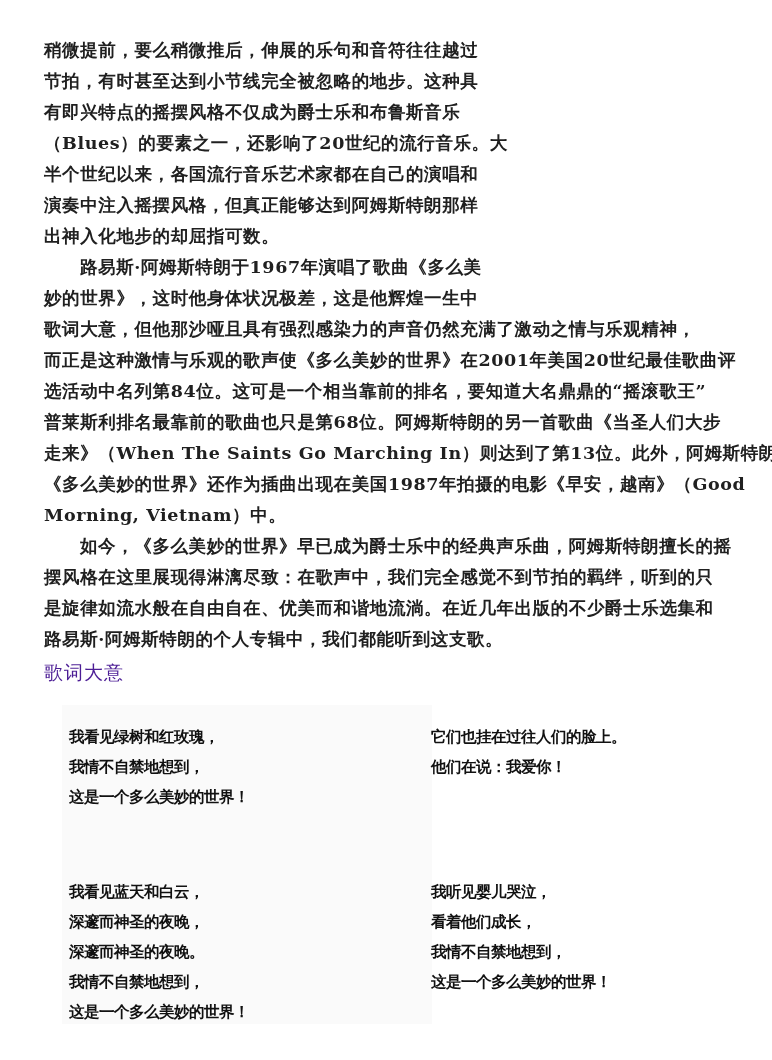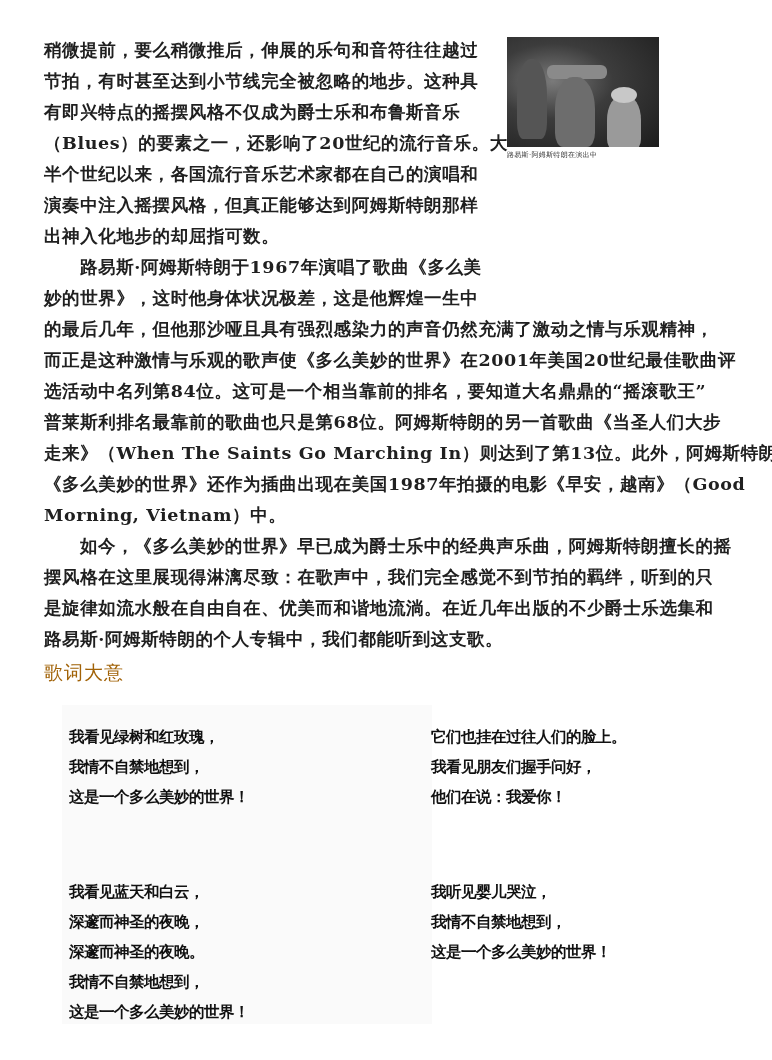--- a/index.html
+++ b/index.html
@@ -28,21 +28,21 @@
     .photo .f2 { left: 48px; top: 40px; width: 40px; height: 70px; background: #6d6d6d; }
     .photo .f3 { left: 100px; top: 58px; width: 34px; height: 55px; background: #9a9a9a; }
     .photo .hat { position: absolute; left: 104px; top: 50px; width: 26px; height: 16px; border-radius: 50%; background: #c8c8c8; }
     .photo .f4 { left: 40px; top: 28px; width: 60px; height: 14px; background: #8a8a8a; border-radius: 6px; }
     .caption {
       font-family: "DejaVu Sans", "Liberation Sans", sans-serif;
       font-size: 7px; color: #333; margin-top: 3px; white-space: nowrap; letter-spacing: 0.3px;
     }
     .section-heading {
       position: absolute; left: 44px; top: 660px;
-      font-size: 19px; font-weight: normal; color: #a16207; letter-spacing: 1px;
+      font-size: 19px; font-weight: normal; color: #4c1d95; letter-spacing: 1px;
       font-family: Liberation Serif, serif;
     }
     .lyrics-box {
       position: absolute; left: 62px; top: 705px; width: 370px; height: 320px;
       background: #fafafa;
     }
     .stanza { position: absolute; }
     .lyric {
       height: 30px; line-height: 30px; font-size: 15.5px; font-weight: bold;
       font-family: Liberation Sans, sans-serif; color: #111;
@@ -60,68 +60,58 @@
   <div>
     <div class="line narrow" style="top:35px">稍微提前，要么稍微推后，伸展的乐句和音符往往越过</div>
     <div class="line narrow" style="top:66px">节拍，有时甚至达到小节线完全被忽略的地步。这种具</div>
     <div class="line narrow" style="top:97px">有即兴特点的摇摆风格不仅成为爵士乐和布鲁斯音乐</div>
     <div class="line narrow" style="top:128px">（Blues）的要素之一，还影响了20世纪的流行音乐。大</div>
     <div class="line narrow" style="top:159px">半个世纪以来，各国流行音乐艺术家都在自己的演唱和</div>
     <div class="line narrow" style="top:190px">演奏中注入摇摆风格，但真正能够达到阿姆斯特朗那样</div>
     <div class="line narrow" style="top:221px">出神入化地步的却屈指可数。</div>
     <div class="line narrow indent" style="top:252px">路易斯·阿姆斯特朗于1967年演唱了歌曲《多么美</div>
     <div class="line narrow" style="top:283px">妙的世界》，这时他身体状况极差，这是他辉煌一生中</div>
-    <div class="line wide" style="top:314px">的最后几年，但他那沙哑且具有强烈感染力的声音仍然充满了激动之情与乐观精神，</div>
+    <div class="line wide" style="top:314px">歌词大意，但他那沙哑且具有强烈感染力的声音仍然充满了激动之情与乐观精神，</div>
     <div class="line wide" style="top:345px">而正是这种激情与乐观的歌声使《多么美妙的世界》在2001年美国20世纪最佳歌曲评</div>
     <div class="line wide" style="top:376px">选活动中名列第84位。这可是一个相当靠前的排名，要知道大名鼎鼎的“摇滚歌王”</div>
     <div class="line wide" style="top:407px">普莱斯利排名最靠前的歌曲也只是第68位。阿姆斯特朗的另一首歌曲《当圣人们大步</div>
     <div class="line wide" style="top:438px">走来》（When The Saints Go Marching In）则达到了第13位。此外，阿姆斯特朗演唱的</div>
     <div class="line wide" style="top:469px">《多么美妙的世界》还作为插曲出现在美国1987年拍摄的电影《早安，越南》（Good</div>
     <div class="line wide" style="top:500px">Morning, Vietnam）中。</div>
     <div class="line wide indent" style="top:531px">如今，《多么美妙的世界》早已成为爵士乐中的经典声乐曲，阿姆斯特朗擅长的摇</div>
     <div class="line wide" style="top:562px">摆风格在这里展现得淋漓尽致：在歌声中，我们完全感觉不到节拍的羁绊，听到的只</div>
     <div class="line wide" style="top:593px">是旋律如流水般在自由自在、优美而和谐地流淌。在近几年出版的不少爵士乐选集和</div>
     <div class="line wide" style="top:624px">路易斯·阿姆斯特朗的个人专辑中，我们都能听到这支歌。</div>
   </div>
 
-  <figure class="photo-wrap" style="margin:0">
-    <div class="photo" title="Black-and-white film still of Louis Armstrong performing among a crowd">
-      <div class="fig f1"></div>
-      <div class="fig f4"></div>
-      <div class="fig f2"></div>
-      <div class="fig f3"></div>
-      <div class="hat"></div>
-    </div>
-    <figcaption class="caption">路易斯·阿姆斯特朗在演出中</figcaption>
-  </figure>
 
   <div class="section-heading">歌词大意</div>
 
   <div class="lyrics-box"></div>
 
   <div class="stanza" style="left:69px; top:722px">
     <div class="lyric">我看见绿树和红玫瑰，</div>
     <div class="lyric">我情不自禁地想到，</div>
     <div class="lyric">这是一个多么美妙的世界！</div>
   </div>
 
   <div class="stanza" style="left:431px; top:722px">
     <div class="lyric">它们也挂在过往人们的脸上。</div>
-    <div class="lyric">我看见朋友们握手问好，</div>
     <div class="lyric">他们在说：我爱你！</div>
   </div>
 
   <div class="stanza" style="left:69px; top:877px">
     <div class="lyric">我看见蓝天和白云，</div>
     <div class="lyric">深邃而神圣的夜晚，</div>
     <div class="lyric">深邃而神圣的夜晚。</div>
     <div class="lyric">我情不自禁地想到，</div>
     <div class="lyric">这是一个多么美妙的世界！</div>
   </div>
 
   <div class="stanza" style="left:431px; top:877px">
     <div class="lyric">我听见婴儿哭泣，</div>
+    <div class="lyric">看着他们成长，</div>
     <div class="lyric">我情不自禁地想到，</div>
     <div class="lyric">这是一个多么美妙的世界！</div>
   </div>
 
   <div class="bottom-fade"></div>
 </div>
 
 </body></html>

